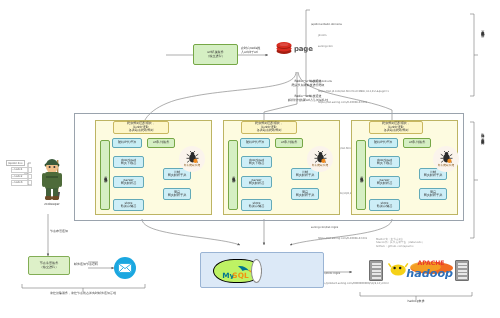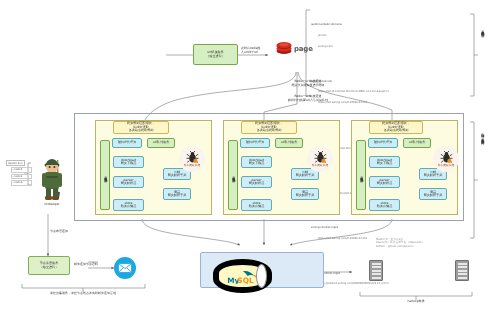--- a/index.html
+++ b/index.html
@@ -22,21 +22,21 @@
   .dbframe{background:#dce9f7;border:1px solid #9ab4d4;border-radius:2px;}
 
   .vlabel{writing-mode:vertical-rl;text-orientation:upright;
           font-size:3.1px;line-height:1.25;letter-spacing:.3px;}
 
   .tiny{font-size:3.0px;line-height:1.2;}
   .tiny2{font-size:2.7px;line-height:1.25;color:#555;}
   .caption{font-size:3.0px;color:#444;text-align:center;line-height:1.2;}
 
   
-  .cyl{position:absolute;background:#fef9c3;border:6px solid #000000;
+  .cyl{position:absolute;background:#bef264;border:1px solid #000000;
        border-radius:50%/14px;display:flex;align-items:center;
        justify-content:center;}
   .cyl:after{content:"";position:absolute;right:-1px;top:-1px;bottom:-1px;
        width:9px;border:1px solid #8d8d8d;border-radius:50%;background:#fff;}
 
   
   .redis-mark{width:16px;height:13px;position:relative;}
   .redis-word{font-size:7px;color:#5a5a5a;font-weight:bold;letter-spacing:-.2px;}
 
   
@@ -421,20 +421,32 @@
       <i></i>
   </div>
   <div class="abs rack" style="left:455px;top:260px;">
     <i></i>
       <i></i>
       <i></i>
       <i></i>
       <i></i>
   </div>
 
+  <div class="abs" style="left:388px;top:256px;width:66px;height:30px;">
+    <svg viewBox="0 0 130 56" width="66" height="30">
+      <ellipse cx="86" cy="22" rx="42" ry="12" fill="#f26b21"></ellipse>
+      <ellipse cx="74" cy="20" rx="30" ry="10" fill="#f5a623" opacity=".85"></ellipse>
+      <text x="58" y="17" font-size="12" font-weight="bold" fill="#e8392b" font-family="DejaVu Sans, sans-serif">APACHE</text>
+      <text x="36" y="40" font-size="22" font-weight="bold" fill="#2d6fb8" font-family="DejaVu Sans, sans-serif" font-style="italic">hadoop</text>
+      <ellipse cx="20" cy="26" rx="15" ry="11" fill="#f5d117"></ellipse>
+      <circle cx="13" cy="22" r="2.4" fill="#1c1c1c"></circle>
+      <circle cx="24" cy="22" r="2.4" fill="#1c1c1c"></circle>
+      <path d="M6,20 l-5,-7 M34,20 l5,-7" stroke="#f5d117" stroke-width="3"></path>
+    </svg>
+  </div>
   <div class="abs caption" style="left:386px;top:300px;width:60px;">hadoop集群</div>
 
   <div class="abs" style="left:480px;top:16px;height:80px;">
     <span class="vlabel">下发爬虫规则及种子链接</span>
   </div>
   <div class="abs" style="left:480px;top:124px;height:112px;">
     <span class="vlabel">数据存储、基于数据分析的业务支撑</span>
   </div>
 
 </div>

